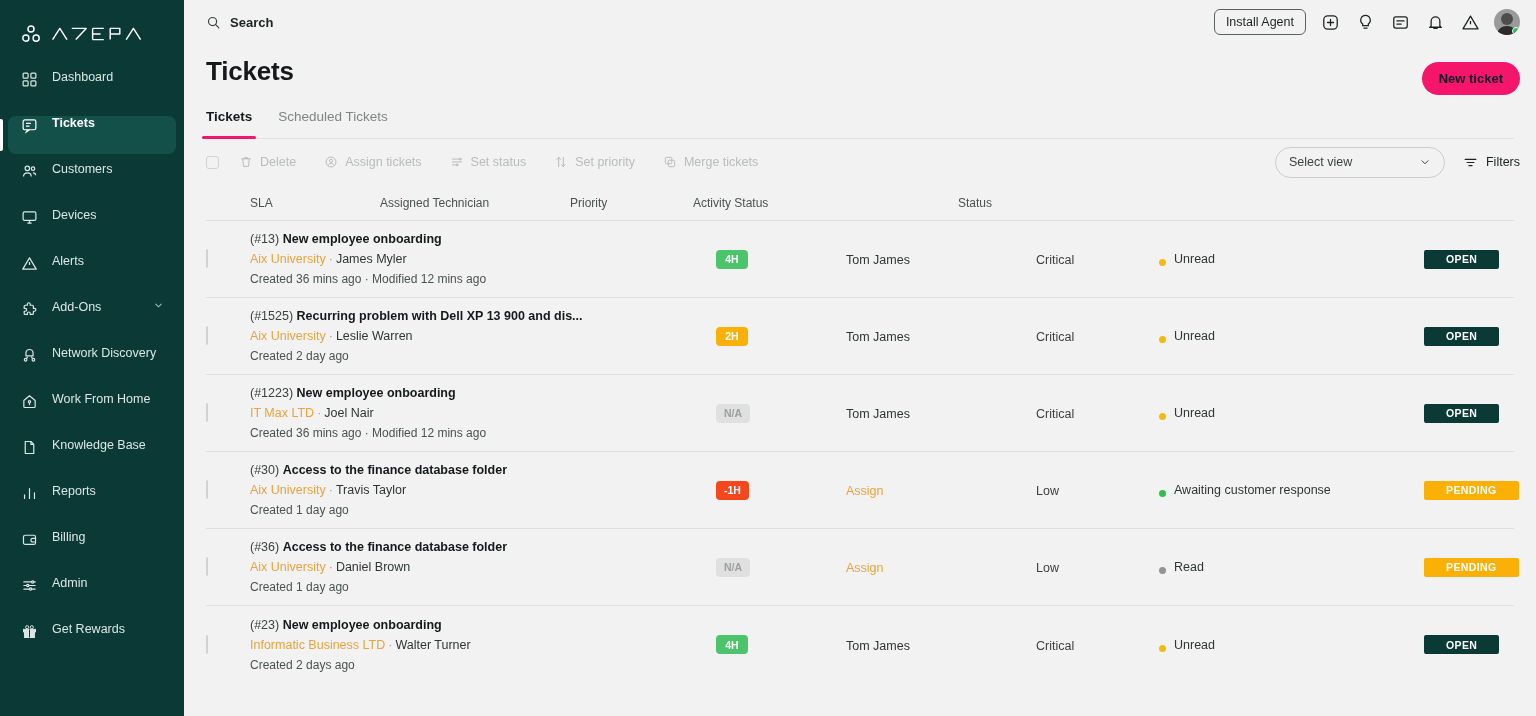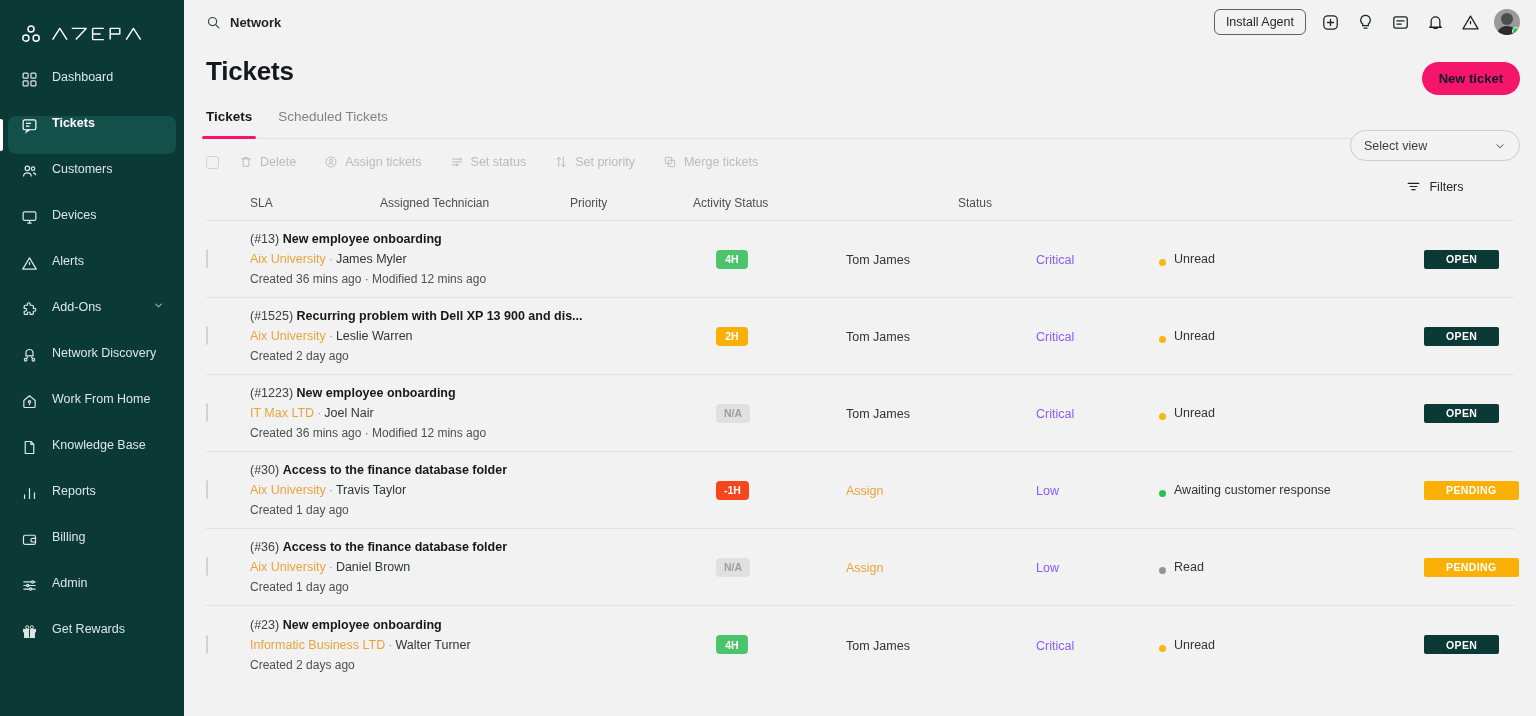--- a/index.html
+++ b/index.html
@@ -87,21 +87,21 @@
     padding: 0 16px 0 22px;
   }
   .tb-check {
     width: 13px; height: 13px; border: 1px solid #d2d2d2; border-radius: 3px;
     background: #f2f2f2; margin-right: 20px; cursor: pointer;
   }
   .tb-btn {
     display: flex; align-items: center; gap: 7px;
     font-size: 12.5px; color: #b9bcbb; margin-right: 28px; cursor: default;
   }
-  .tb-right { margin-left: auto; display: flex; align-items: center; gap: 18px; flex-direction: column; }
+  .tb-right { margin-left: auto; display: flex; align-items: center; gap: 18px; }
   .select-view {
     width: 170px; height: 31px; border: 1px solid #c9cdcc; border-radius: 16px;
     background: #f2f2f2; display: flex; align-items: center; padding: 0 13px;
     font-size: 12.5px; color: #3b4240; cursor: pointer;
   }
   .select-view .chev { margin-left: auto; }
   .filters-btn { display: flex; align-items: center; gap: 8px; font-size: 12.5px; color: #1d2322; cursor: pointer; }
 
   
   .table { padding: 0 22px 0 22px; }
@@ -137,21 +137,21 @@
 
   .sla {
     display: inline-flex; align-items: center; justify-content: center;
     min-width: 32px; height: 19px; padding: 0 8px; border-radius: 4px;
     font-size: 10.5px; font-weight: bold; color: #ffffff;
   }
   .sla.na { background: #e0e0e0; color: #9aa09e; }
 
   .tech { font-size: 12.5px; color: #2f3634; }
   .tech.assign { color: #e8a33d; cursor: pointer; }
-  .prio { font-size: 12.5px; color: #8b5cf6; margin-top: 6px; }
+  .prio { font-size: 12.5px; color: #404040; margin-top: 6px; }
   .act { display: flex; align-items: flex-end; gap: 8px; font-size: 12.5px; color: #2f3634; }
   .act .bullet { width: 7px; height: 7px; border-radius: 50%; flex: 0 0 7px; }
 
   .status-badge {
     display: inline-flex; align-items: center; justify-content: center;
     min-width: 64px; height: 19px; padding: 0 22px; border-radius: 2px;
     font-size: 10.5px; font-weight: bold; color: #ffffff; letter-spacing: .4px;
   }
 
   .new-ticket {
@@ -339,21 +339,21 @@
   <section class="main">
 
     <div class="topbar">
       <div class="search">
         <span>
           <svg width="15" height="15" viewBox="0 0 24 24" fill="none" stroke="#3b4240" stroke-width="1.9" stroke-linecap="round">
               <circle cx="10.5" cy="10.5" r="6.5"></circle>
               <path d="M15.5 15.5 L20.5 20.5"></path>
             </svg>
         </span>
-        <span class="search-label">Network</span>
+        <span class="search-label">Search</span>
       </div>
 
       <div class="top-right">
         <button class="install-btn">Install Agent</button>
 
         <span class="ticon">
           <svg width="19" height="19" viewBox="0 0 24 24" fill="none" stroke="#1d2322" stroke-width="1.6" stroke-linecap="round">
               <rect x="3.5" y="3.5" width="17" height="17" rx="5"></rect>
               <path d="M12 8.2v7.6M8.2 12h7.6"></path>
             </svg>

